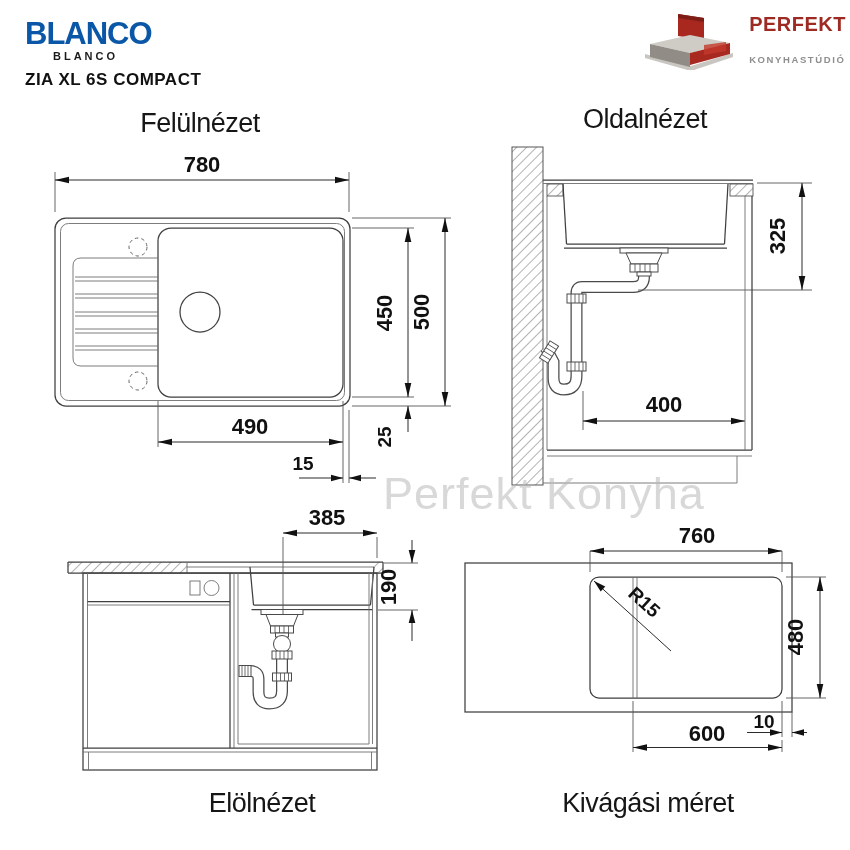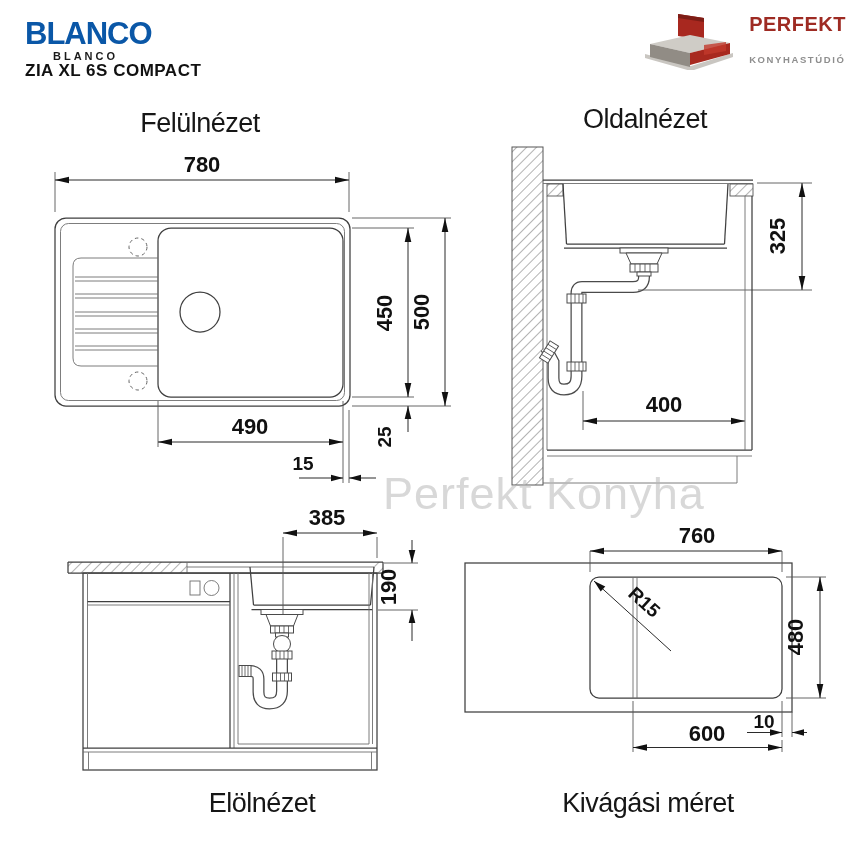--- a/index.html
+++ b/index.html
@@ -2,21 +2,21 @@
 <html><head>
 <meta charset="utf-8">
 <style>
   html,body{margin:0;padding:0;background:#fff;}
   #page{position:relative;width:850px;height:850px;background:#fff;overflow:hidden;
         font-family:"Liberation Sans",sans-serif;}
   
   .brand{position:absolute;left:25px;top:18px;}
   .blanco{font-weight:bold;font-size:31px;letter-spacing:-1px;color:#0a57a7;line-height:1;}
   .germany{font-weight:bold;font-size:11px;letter-spacing:3px;color:#1a1a1a;margin:2px 0 0 28px;line-height:1;}
-  .product{font-weight:bold;font-size:17px;letter-spacing:0.5px;color:#111;line-height:1;}
+  .product{font-weight:bold;font-size:17px;letter-spacing:0.5px;color:#111;margin-top:9px;line-height:1;}
   .dealer{position:absolute;right:4px;top:8px;display:flex;align-items:center;gap:15px;}
   .dealer-text{display:flex;flex-direction:column;line-height:1;}
   .perfekt{font-weight:bold;font-size:20px;color:#9e2b23;letter-spacing:0.5px;}
   .konyha{font-weight:bold;font-size:9.5px;color:#8e8e8e;letter-spacing:1.6px;margin-top:21px;}
   
   .watermark{position:absolute;left:383px;top:468px;font-size:45px;color:#b9b9b9;opacity:.55;
              white-space:nowrap;letter-spacing:1px;pointer-events:none;text-align:right;}
   
   .ol{stroke:#3f3f3f;stroke-width:1.25;fill:none;}
   .olf{stroke:#3f3f3f;stroke-width:1.25;fill:#fff;}

